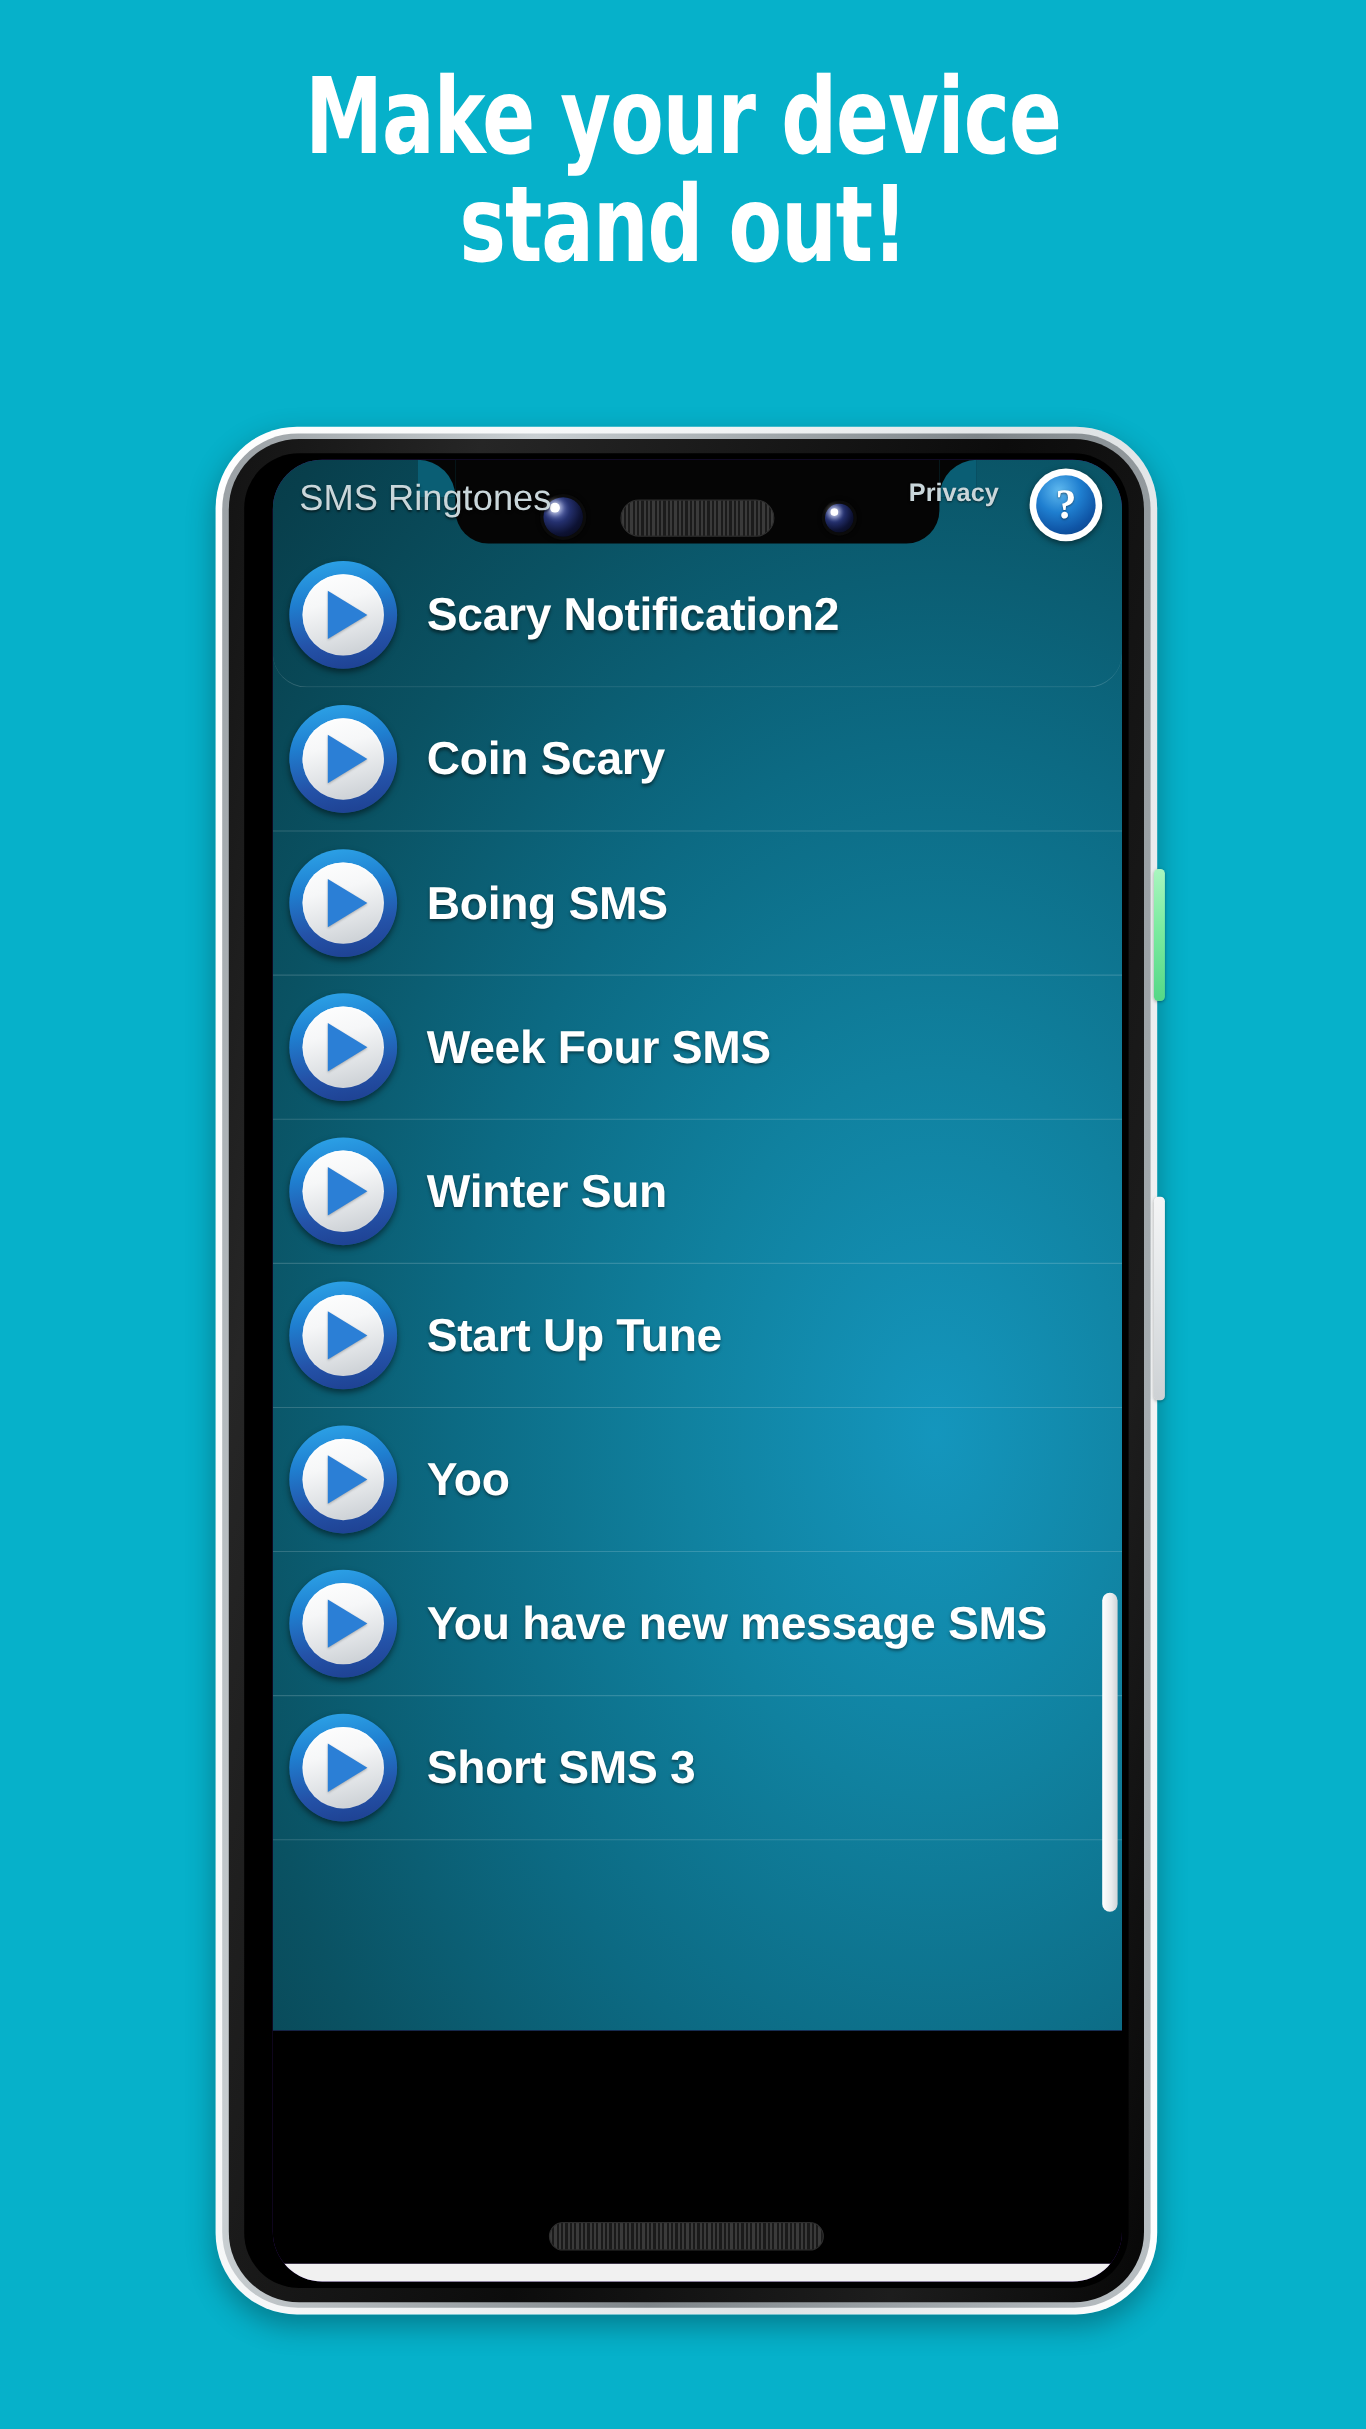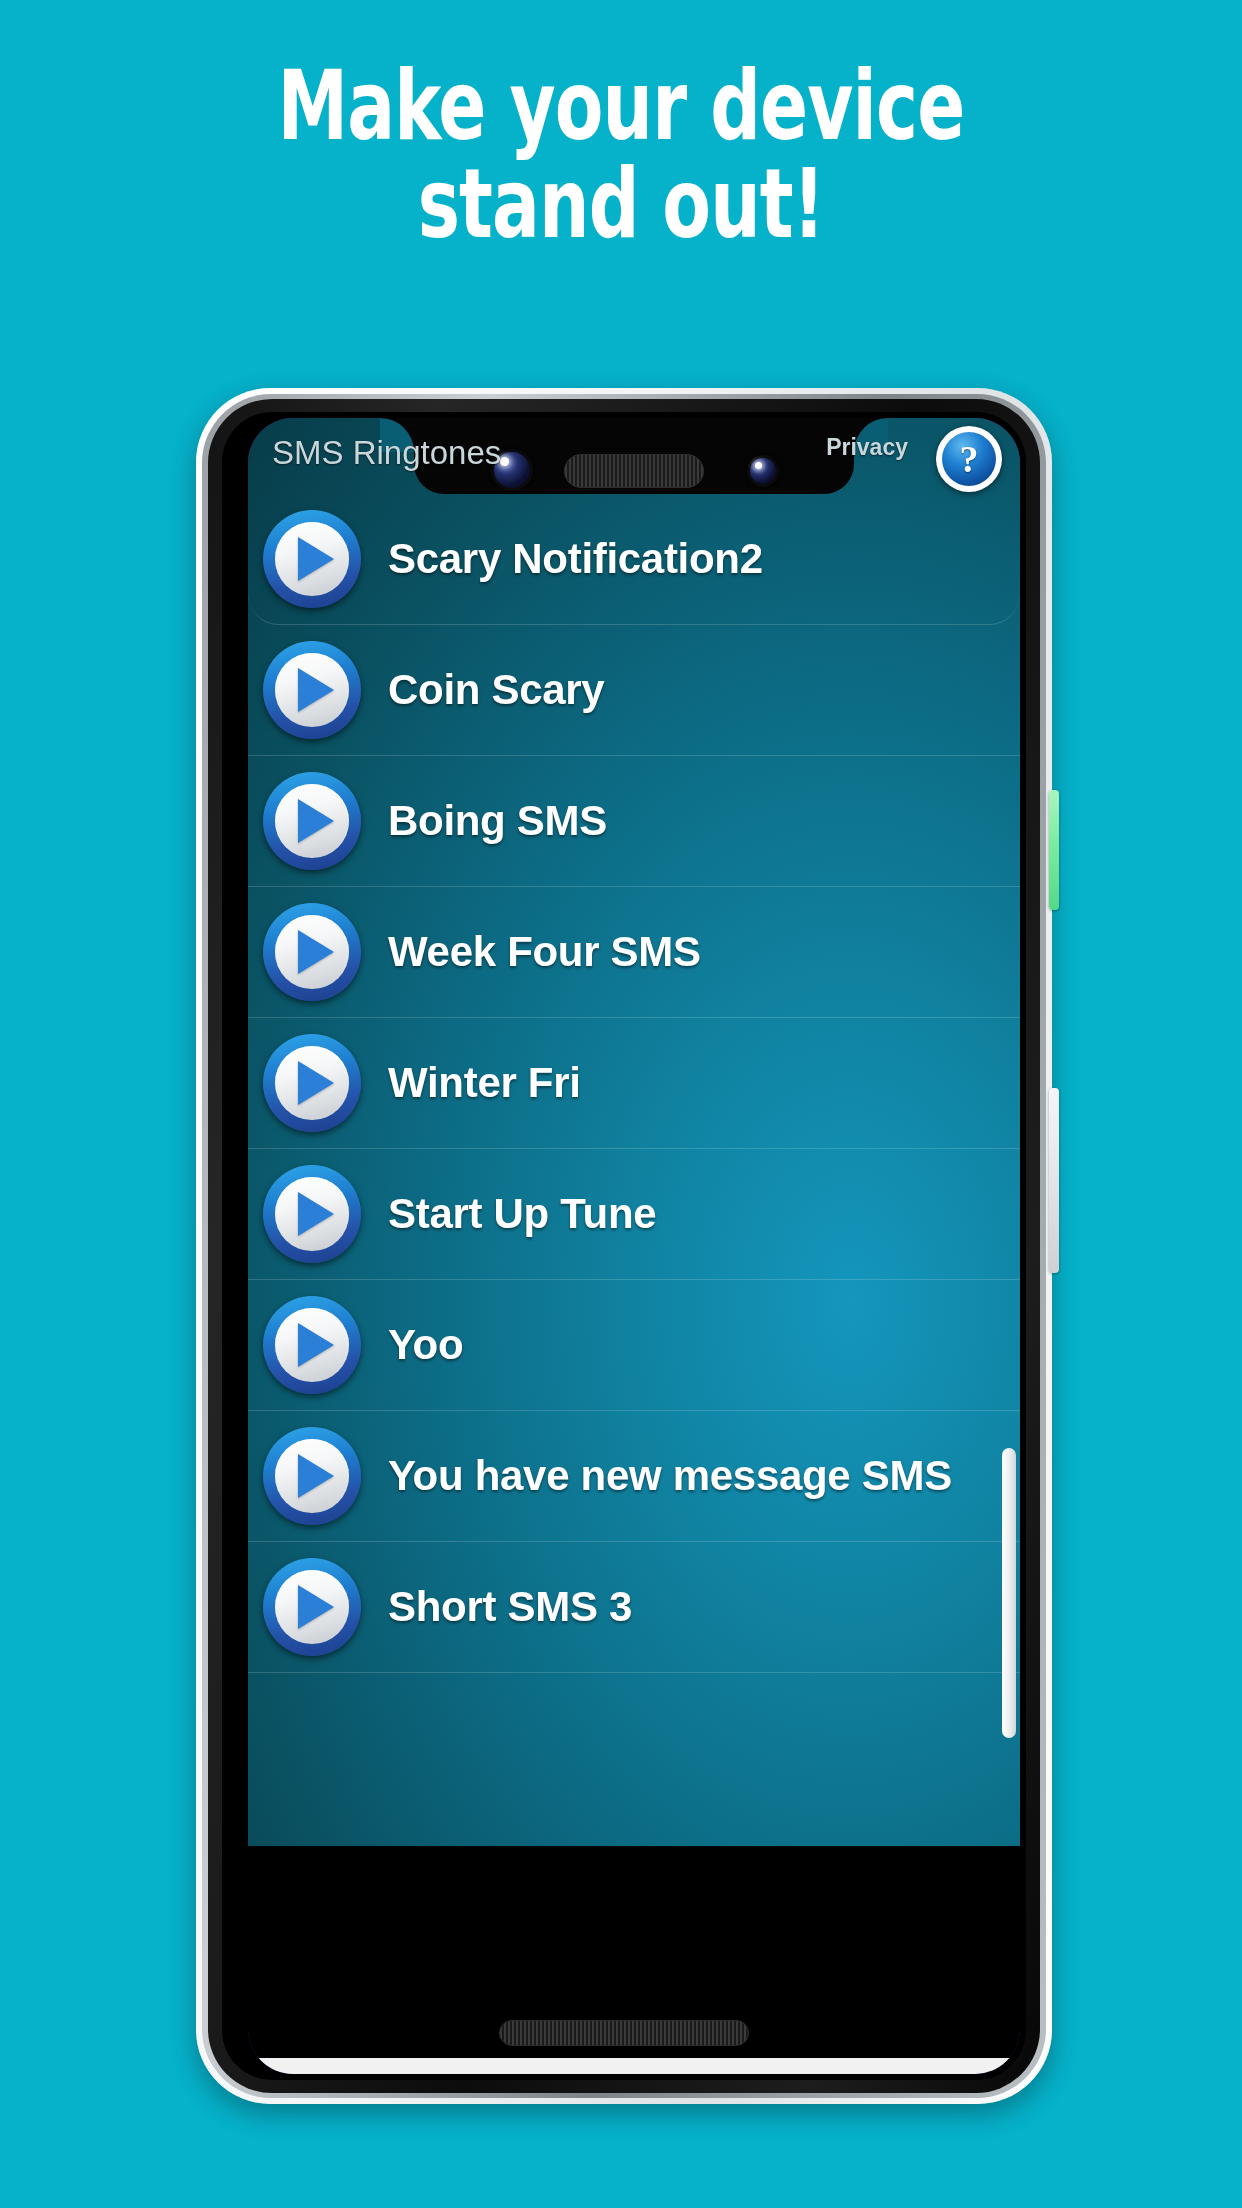--- a/index.html
+++ b/index.html
@@ -329,21 +329,21 @@
                 </div>
               </div>
               <div class="row-label">Week Four SMS</div>
             </div>
             <div class="row">
               <div class="play">
                 <div class="play-inner">
                   <div class="tri"></div>
                 </div>
               </div>
-              <div class="row-label">Winter Fri</div>
+              <div class="row-label">Winter Sun</div>
             </div>
             <div class="row">
               <div class="play">
                 <div class="play-inner">
                   <div class="tri"></div>
                 </div>
               </div>
               <div class="row-label">Start Up Tune</div>
             </div>
             <div class="row">

